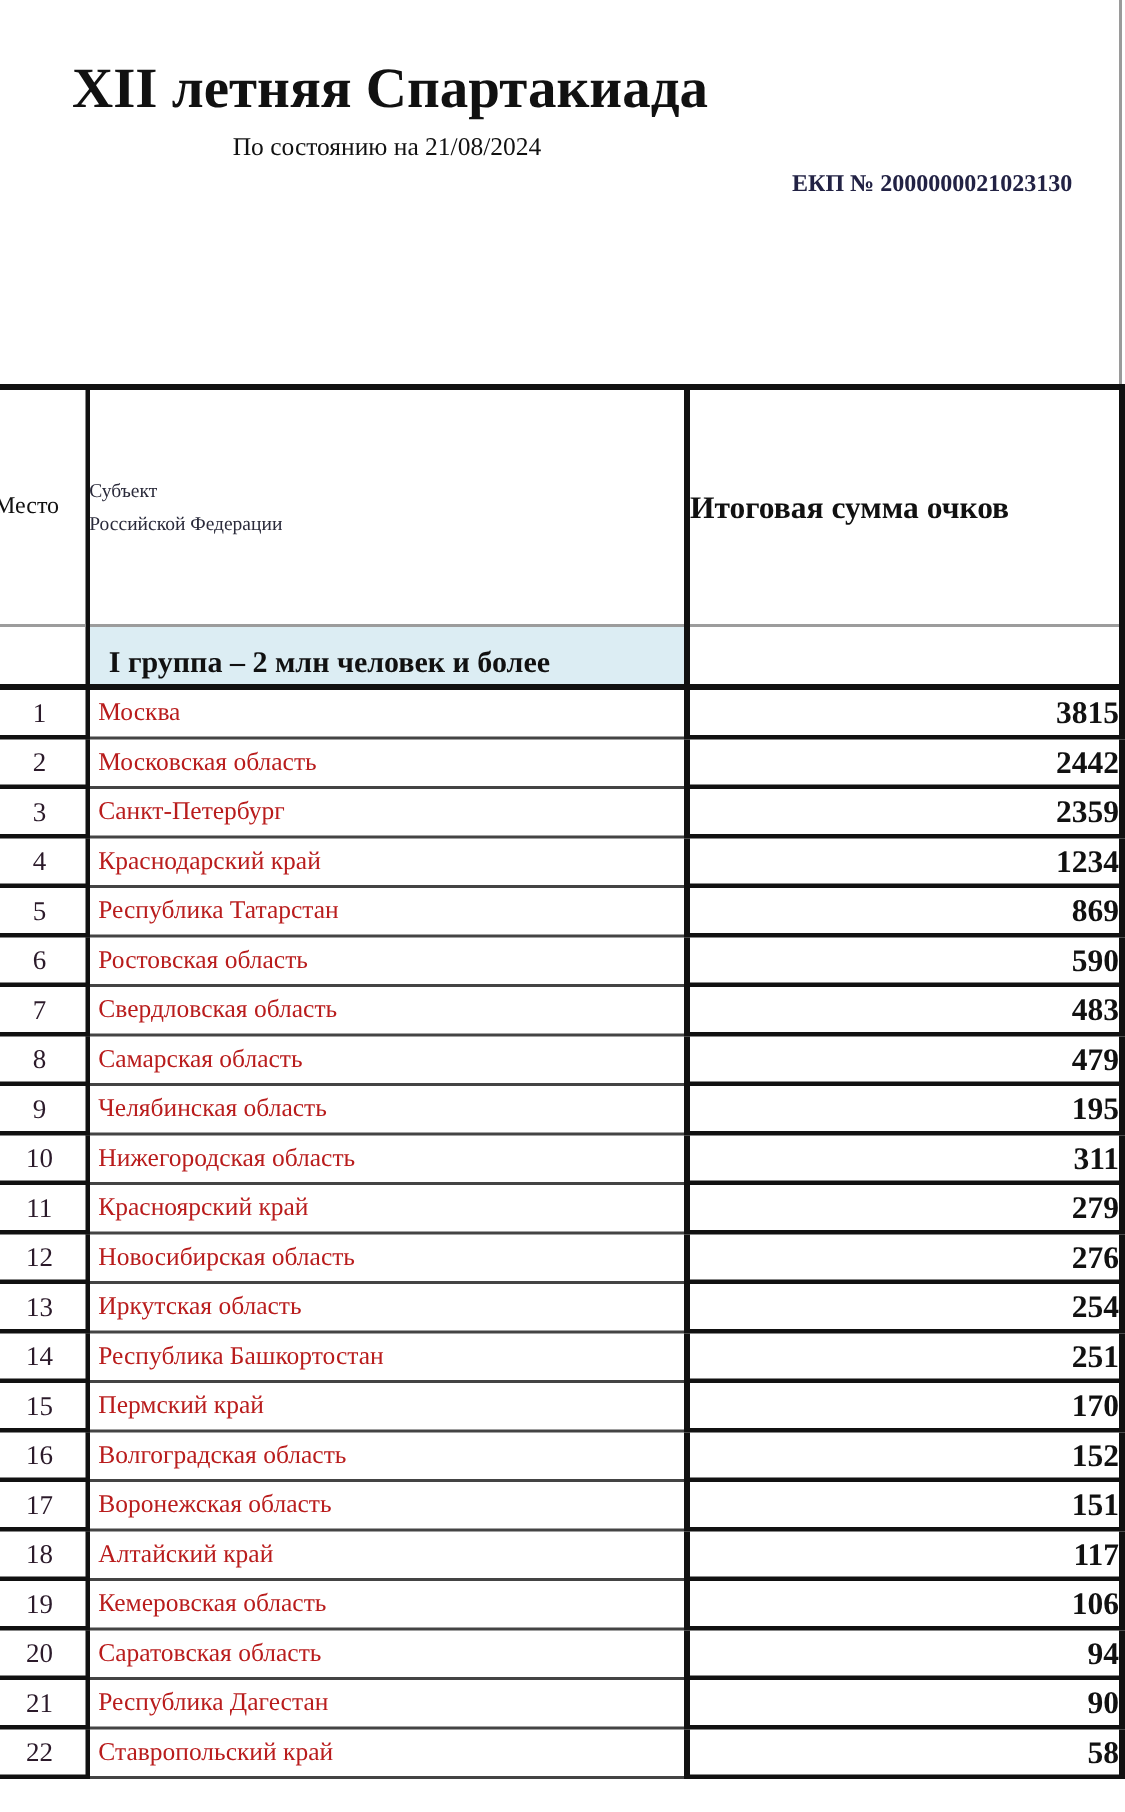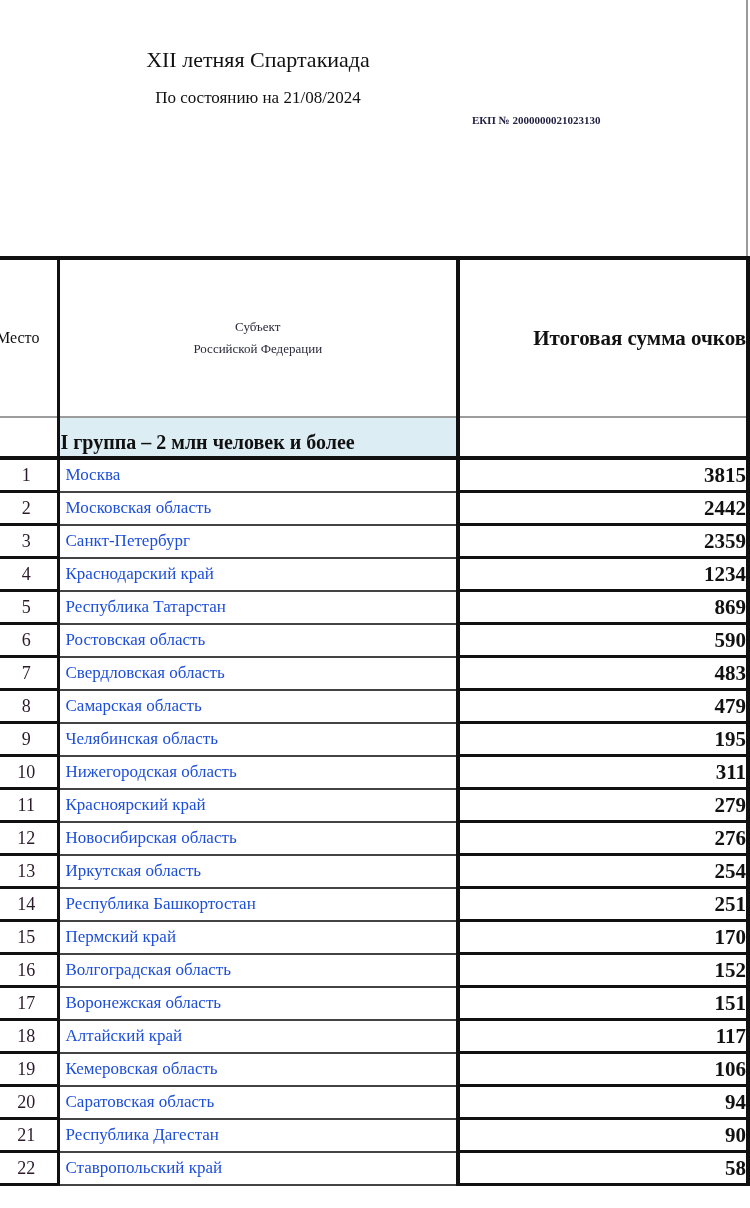--- a/index.html
+++ b/index.html
@@ -24,37 +24,37 @@
       background: #9a9a9a;
     }
     .title-block {
       position: absolute;
       left: 48px;
       top: 38px;
       width: 420px;
       text-align: center;
     }
     .title-line {
-      font-weight: normal;
-      font-size: 22px;
+      font-weight: bold;
+      font-size: 38px;
       line-height: 43px;
       letter-spacing: 0px;
       white-space: nowrap;
     }
     .subtitle {
       font-size: 17px;
       line-height: 26px;
       margin-top: 4px;
       white-space: nowrap;
     }
     .ekp {
       position: absolute;
-      left: 472px;
+      left: 528px;
       top: 114px;
-      font-size: 11px;
+      font-size: 16px;
       font-weight: bold;
       color: #222244;
       white-space: nowrap;
       text-align: right;
     }
     table.results {
       position: absolute;
       left: -4px;
       top: 256px;
       border-collapse: collapse;
@@ -75,48 +75,47 @@
       height: 156px;
       border-top: 4px solid #111;
     }
     tr.head-row td.place-h {
       font-size: 16px;
       text-align: left;
       padding-left: 0;
       border-left: none;
     }
     tr.head-row td.subj-h {
-      text-align: center;
       font-size: 13px;
       line-height: 22px;
       color: #2a2a3a;
       border-left: 3px solid #111;
       border-right: 4px solid #111;
       border-bottom: 2px solid #9c9c9c;
     }
     tr.head-row td.score-h {
-      text-align: right;
+      text-align: left;
       font-size: 21px;
       font-weight: bold;
       border-right: 4px solid #111;
       border-bottom: 2px solid #9c9c9c;
     }
     tr.head-row td.place-h { border-bottom: 2px solid #9c9c9c; }
 
     tr.group-row td {
       height: 36px;
       border-top: 2px solid #9c9c9c;
       border-bottom: 4px solid #111;
     }
     tr.group-row td.place-g { border-left: none; }
     tr.group-row td.subj-g {
       background: #dcedf3;
       font-weight: bold;
       font-size: 20px;
-      padding-left: 1px;
+      padding-left: 13px;
       vertical-align: bottom;
       padding-bottom: 2px;
       border-left: 3px solid #111;
       border-right: 4px solid #111;
     }
     tr.group-row td.score-g { border-right: 4px solid #111; }
 
     tr.data-row td {
       height: 30px;
       border-bottom: 3px solid #111;
@@ -126,21 +125,21 @@
       font-size: 18px;
       color: #2b1a2a;
       border-left: none;
       border-right: 3px solid #111;
     }
     tr.data-row td.subj {
       font-size: 17px;
       padding-left: 6px;
       border-right: 4px solid #111;
       border-bottom: 2px solid #444;
-      color: #1d4ed8;
+      color: #b91c1c;
     }
     tr.data-row td.score {
       text-align: right;
       font-size: 21px;
       font-weight: bold;
       border-right: 4px solid #111;
     }
   </style>
 </head>
 <body>

